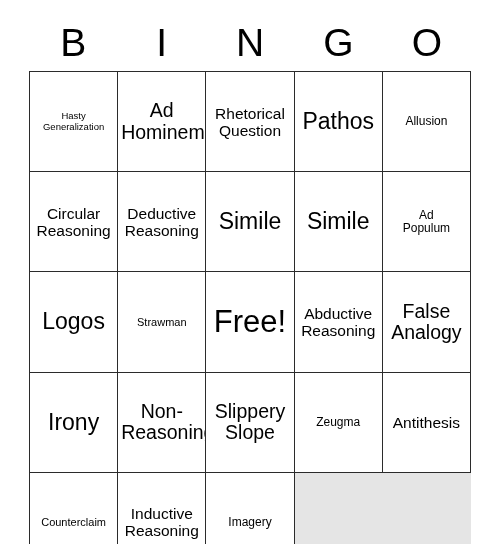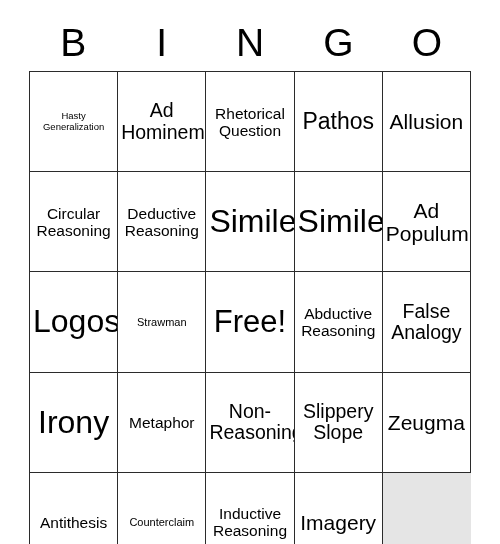--- a/index.html
+++ b/index.html
@@ -72,24 +72,24 @@
     width: 100%;
     line-height: 1.1;
     color: #000000;
     font-family: "Liberation Sans", sans-serif;
     white-space: pre-line;
   }
   
   .sz-xs   { font-size: 9.5px; }
   .sz-s    { font-size: 11px; }
   .sz-m    { font-size: 15.5px; }
-  .sz-ml   { font-size: 21px; }
+  .sz-ml   { font-size: 12px; }
   .sz-l    { font-size: 19.5px; }
   .sz-xl   { font-size: 23px; }
-  .sz-xxl  { font-size: 32px; }
+  .sz-xxl  { font-size: 23px; }
   .sz-free { font-size: 31px; }
 </style>
 </head>
 <body>
 
 <div id="bingo-card">
 
   <div id="bingo-header">
       <div class="header-letter">B</div>
       <div class="header-letter">I</div>
@@ -149,23 +149,20 @@
 Reasoning</span>
       </div>
       <div class="bingo-cell">
         <span class="cell-text sz-l">False
 Analogy</span>
       </div>
       <div class="bingo-cell">
         <span class="cell-text sz-xxl">Irony</span>
       </div>
       <div class="bingo-cell">
-        <span class="cell-text sz-m">Metaphor</span>
-      </div>
-      <div class="bingo-cell">
         <span class="cell-text sz-l">Non-
 Reasoning</span>
       </div>
       <div class="bingo-cell">
         <span class="cell-text sz-l">Slippery
 Slope</span>
       </div>
       <div class="bingo-cell">
         <span class="cell-text sz-ml">Zeugma</span>
       </div>

